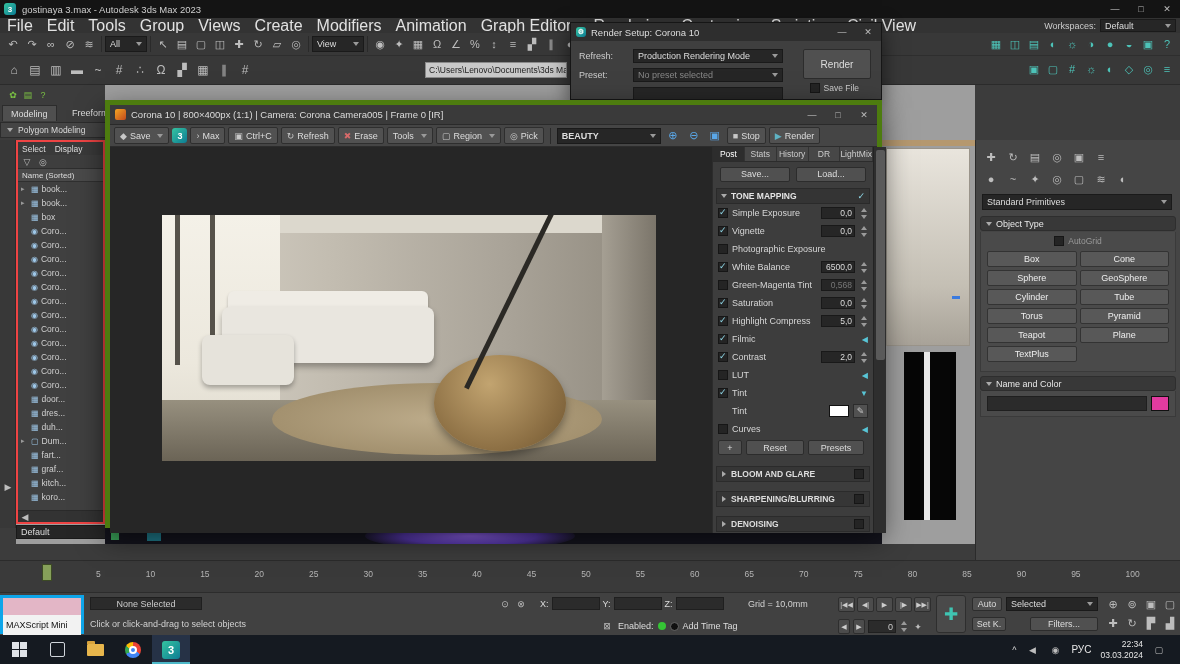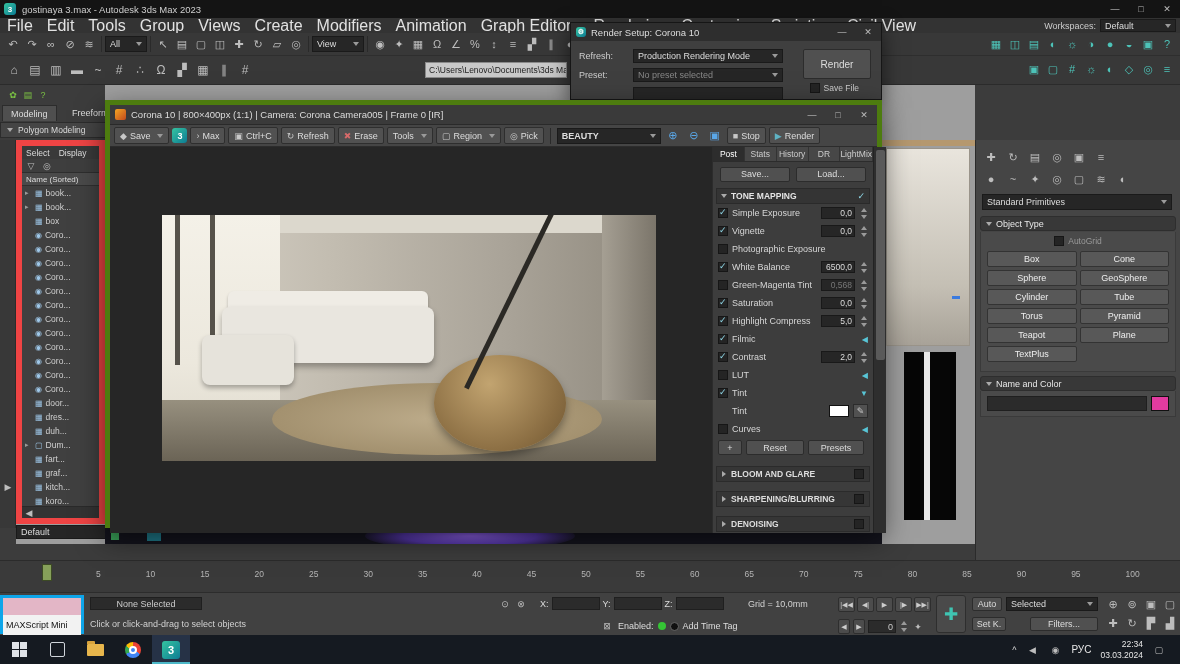--- a/index.html
+++ b/index.html
@@ -50,21 +50,21 @@
   .strip-g1{position:absolute;left:6px;top:4px;width:8px;height:8px;background:#3ba35a}
   .strip-g2{position:absolute;left:42px;top:3px;width:14px;height:10px;background:#1f7a8a}
 
   
   #utilrow{left:0;top:85px;width:105px;height:20px;background:#3c3c3c;z-index:6;display:flex;align-items:center;padding-left:6px;gap:6px}
   #ribbon{left:0;top:105px;width:160px;height:35px;background:#3c3c3c;z-index:6}
   .rtab{position:absolute;top:0;height:16px;display:flex;align-items:center;padding:0 8px;font-size:9px;color:#ddd}
   .rtab.active{background:#4f4f4f;border:1px solid #2c2c2c;border-bottom:none}
   #poly-bar{position:absolute;left:0;top:17px;width:160px;height:16px;background:#454545;border:1px solid #2c2c2c;display:flex;align-items:center;gap:5px;padding:0 6px;font-size:8.5px;color:#ddd}
   #left-strip{left:0;top:140px;width:16px;height:388px;background:#383838;z-index:6;border-right:1px solid #2c2c2c}
-  #explorer{left:16px;top:140px;width:89px;height:384px;background:#404040;border:6px solid #ef4444;z-index:6;overflow:hidden}
+  #explorer{left:16px;top:140px;width:89px;height:384px;background:#404040;border:2px solid #ef4444;z-index:6;overflow:hidden}
   #explorer .emenu{height:13px;display:flex;gap:9px;padding-left:4px;align-items:center;font-size:8.5px;color:#ddd;background:#3a3a3a}
   #explorer .etools{height:14px;display:flex;align-items:center;gap:2px;padding-left:2px;background:#3e3e3e;border-bottom:1px solid #2e2e2e}
   #explorer .ehead{height:13px;background:#4a4a4a;border-bottom:1px solid #303030;font-size:8px;color:#ddd;display:flex;align-items:center;padding-left:4px;white-space:nowrap}
   .erow{display:flex;align-items:center;height:14px;padding-left:3px;gap:3px;font-size:8.5px;color:#d0d0d0;white-space:nowrap;overflow:hidden}
   .erow .ea{width:7px;font-size:7px;color:#999;flex:none}
   .erow .et{font-size:8px;color:#9ec7e8;flex:none}
   #explorer .hscroll{position:absolute;left:0;bottom:0;width:100%;height:12px;background:#333;border-top:1px solid #2a2a2a;display:flex;align-items:center}
   #layerbar{left:16px;top:524px;width:230px;height:16px;z-index:5;display:flex;align-items:center;gap:3px}
 
   

